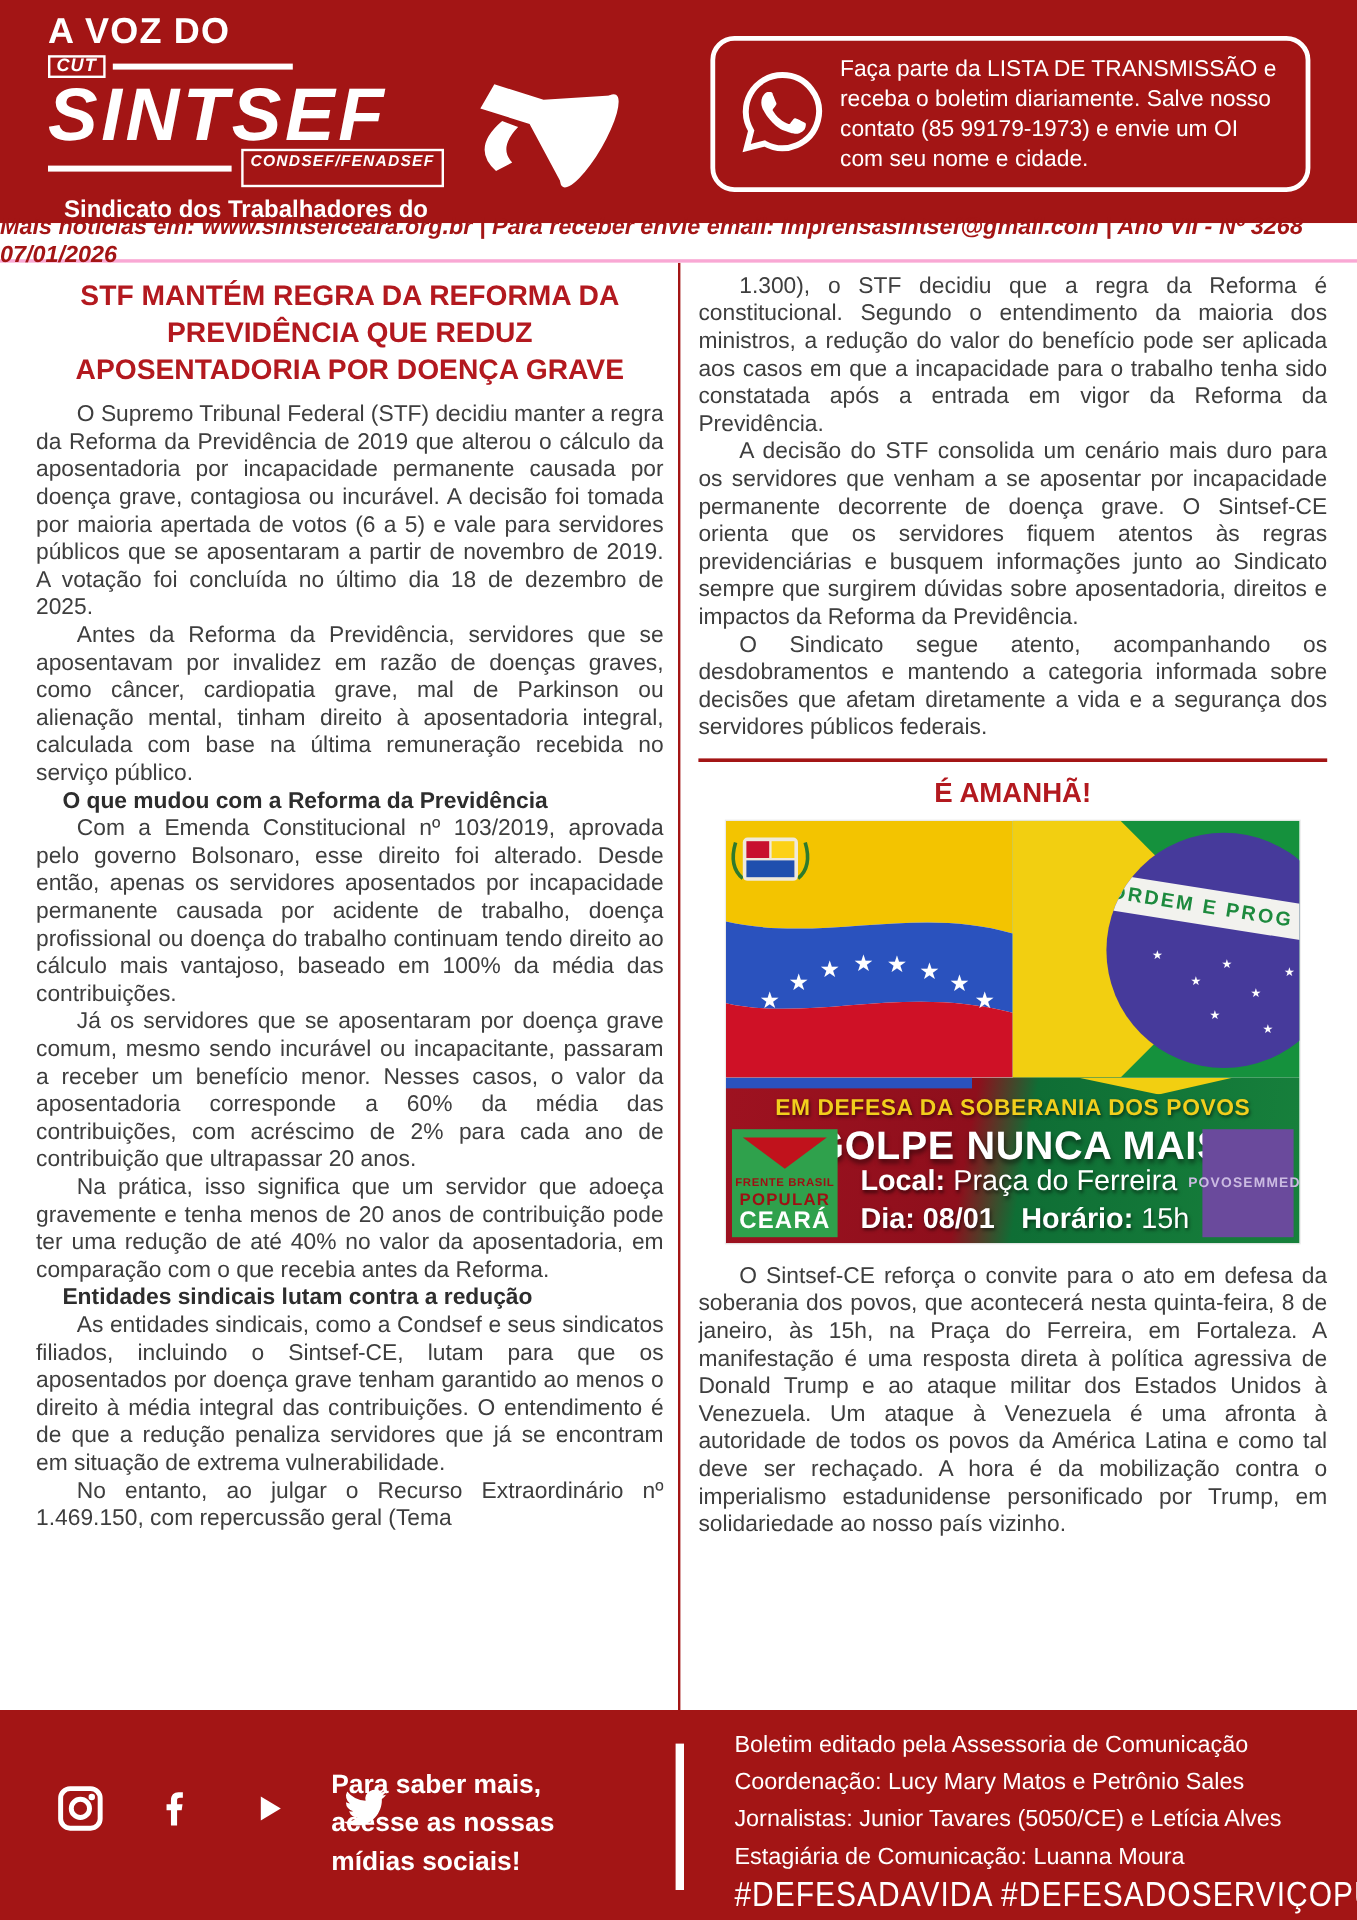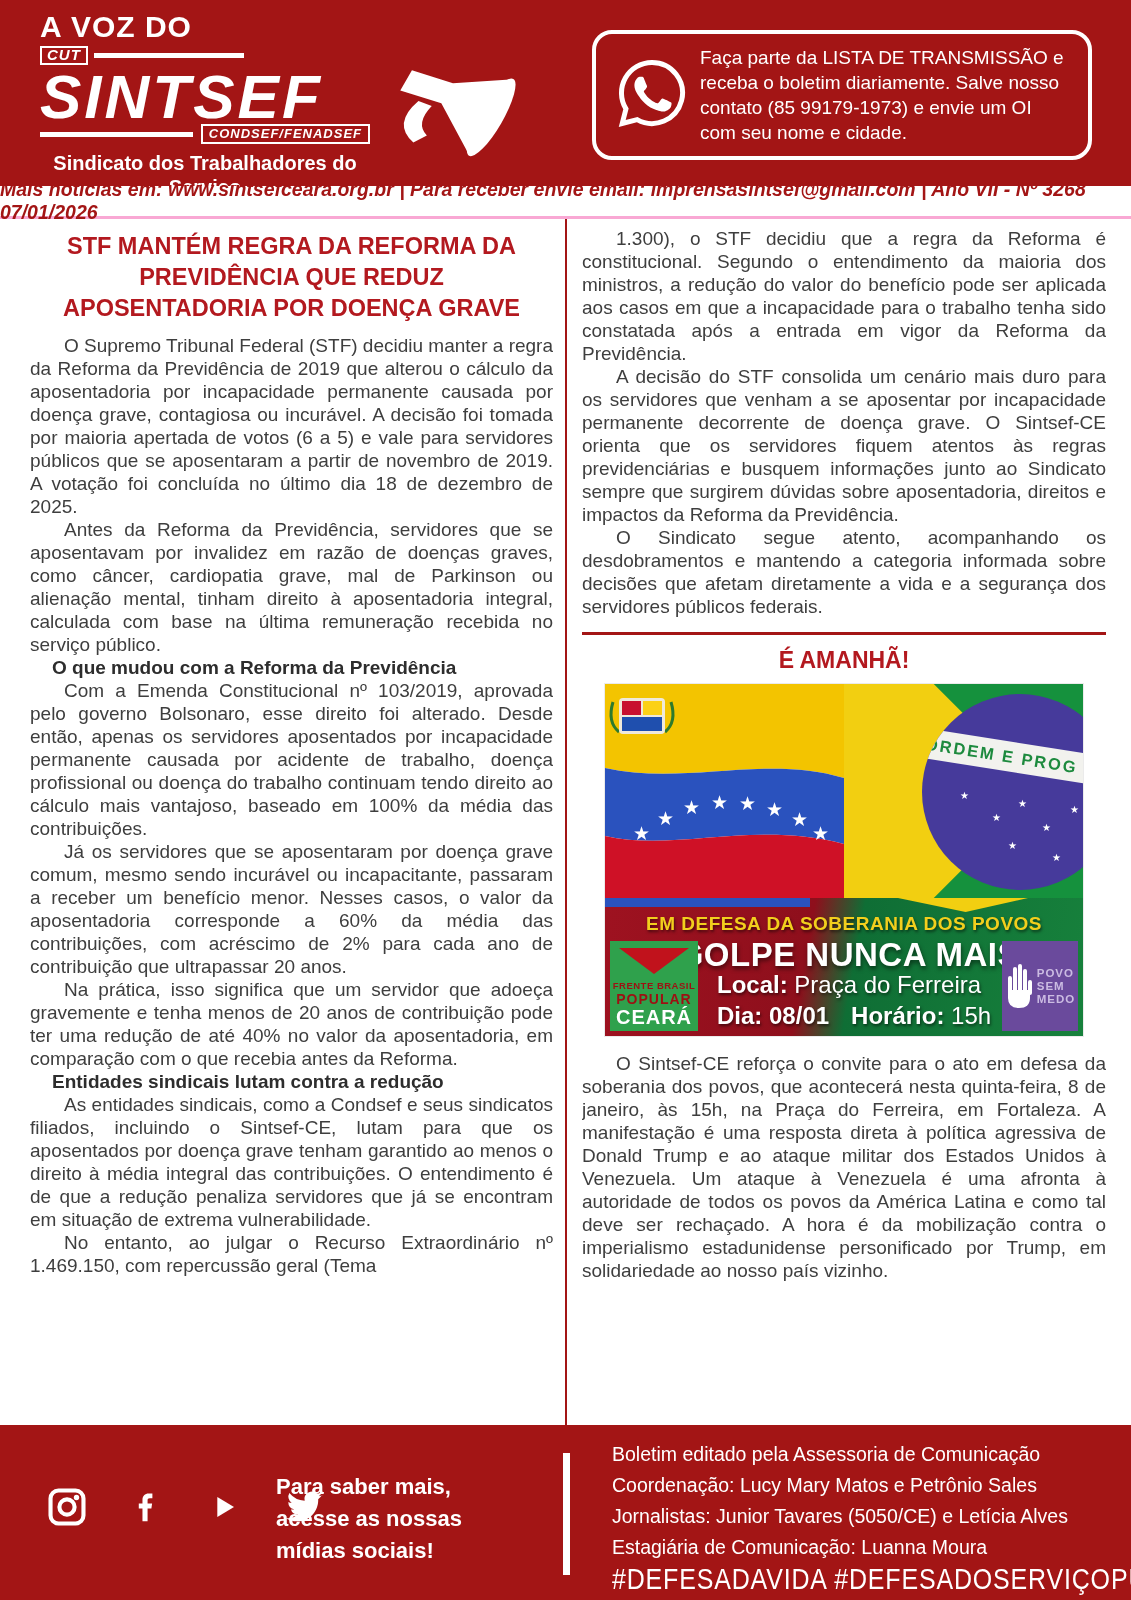--- a/index.html
+++ b/index.html
@@ -12,21 +12,21 @@
   
   .header { position:absolute; left:0; top:0; width:1131px; height:186px; background:#a31515; color:#fff; }
   .kicker { position:absolute; left:40px; top:10px; font-size:30px; font-weight:bold; letter-spacing:1px; }
   .logo { position:absolute; left:40px; top:46px; width:330px; }
   .cut-row { display:flex; align-items:center; height:18px; }
   .cut-box { font-size:15px; font-weight:bold; font-style:italic; border:2px solid #fff; padding:0 5px 1px 5px; letter-spacing:1px; line-height:14px; }
   .cut-bar { flex:0 0 150px; height:5px; background:#fff; margin-left:6px; }
   .sintsef { font-size:62px; font-weight:bold; font-style:italic; letter-spacing:3px; line-height:62px; margin-top:2px; white-space:nowrap; }
   .condsef-row { display:flex; align-items:center; margin-top:-4px; }
   .condsef-line { flex:1; height:5px; background:#fff; margin-right:8px; }
-  .condsef-box { font-size:13px; font-weight:bold; font-style:italic; border:2px solid #fff; padding:0 6px 1px 6px; letter-spacing:1px; }
+  .condsef-box { font-size:13px; font-weight:bold; font-style:italic; border:2px solid #fff; padding:0 6px 13px 6px; letter-spacing:1px; }
   .tagline { text-align:center; font-weight:bold; margin-top:7px; }
   .tagline .t1 { font-size:20px; line-height:24px; }
   .tagline .t2 { font-size:18.5px; line-height:24px; }
   .megaphone { position:absolute; left:382px; top:44px; }
   .wa-box { position:absolute; left:592px; top:30px; width:500px; height:130px; border:4px solid #fff; border-radius:20px;
             display:flex; align-items:center; padding:0 16px 0 20px; }
   .wa-icon { flex:0 0 72px; }
   .wa-text { font-size:19px; line-height:25px; color:#fff; padding-left:12px; }
   
   .infobar { position:absolute; left:0; top:186px; width:1131px; height:33px; background:#fff; border-bottom:3px solid #f9a8d4;
@@ -67,21 +67,21 @@
   .b-lbl { font-weight:bold; }
   .fbp { position:absolute; left:5px; bottom:5px; width:88px; height:90px; background:#2fa14c;
          display:flex; flex-direction:column; align-items:center; justify-content:flex-end; padding-bottom:3px; }
   .fbp-tri { position:absolute; top:7px; left:9px; width:0; height:0;
              border-left:35px solid transparent; border-right:35px solid transparent; border-top:26px solid #c1121c; }
   .fbp-t1 { font-size:9.5px; font-weight:bold; color:#9e1013; letter-spacing:.5px; }
   .fbp-t2 { font-size:14px; font-weight:bold; color:#9e1013; letter-spacing:1px; line-height:16px; }
   .fbp-t3 { font-size:20px; font-weight:bold; color:#fff; letter-spacing:1px; line-height:21px; }
   .psm { position:absolute; right:5px; bottom:5px; width:76px; height:90px; background:#6a4a9c;
          display:flex; align-items:center; justify-content:center; gap:4px; }
-  .psm-text { display:flex; flex-direction:column; color:#cbbbe2; font-weight:bold; font-size:11.5px; line-height:13px; letter-spacing:1px; text-align:left; }
+  .psm-text { display:flex; flex-direction:row; color:#cbbbe2; font-weight:bold; font-size:11.5px; line-height:13px; letter-spacing:1px; text-align:left; }
   .after-poster { margin-top:16px; }
   
   .footer { position:absolute; left:0; top:1425px; width:1131px; height:175px; background:#a31515; color:#fff; }
   .f-icons { position:absolute; left:48px; top:62px; display:flex; gap:44px; align-items:center; }
   .f-icon { display:flex; align-items:center; justify-content:center; cursor:pointer; }
   .f-social { position:absolute; left:276px; top:46px; font-weight:bold; font-size:22px; line-height:32px; white-space:pre-line; }
   .f-divider { position:absolute; left:563px; top:28px; width:7px; height:122px; background:#fff; }
   .f-credits { position:absolute; left:612px; top:14px; font-size:19.5px; line-height:31px; }
   .f-tags { position:absolute; left:612px; top:138px; font-size:29px; letter-spacing:1px; font-weight:normal;
             transform:scaleX(.86); transform-origin:left center; white-space:nowrap; }

